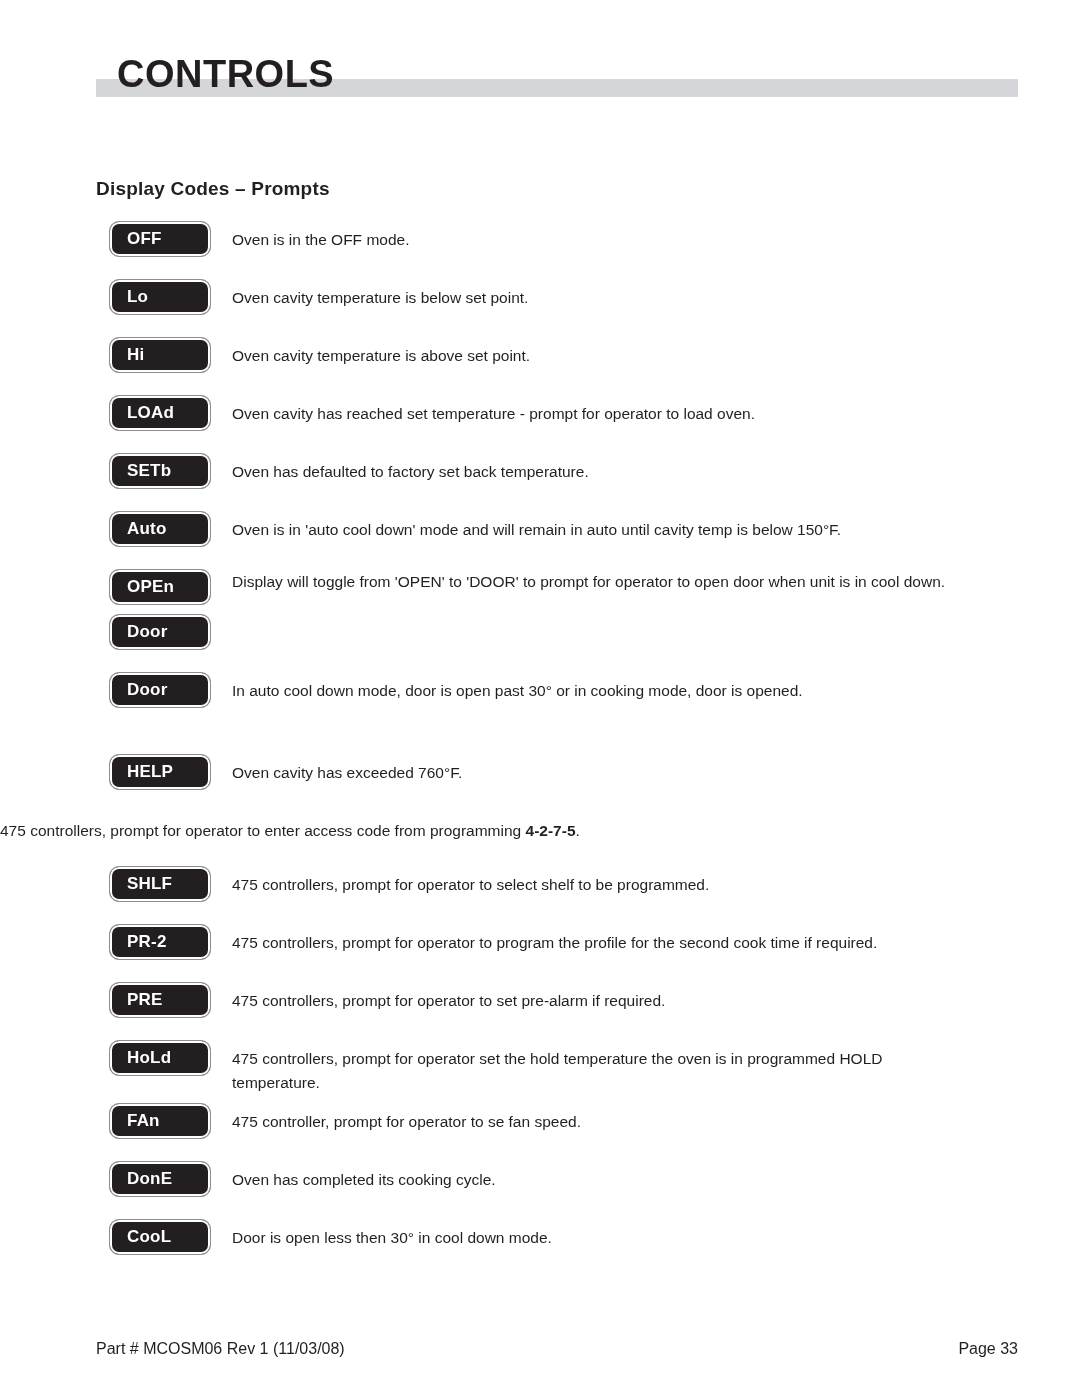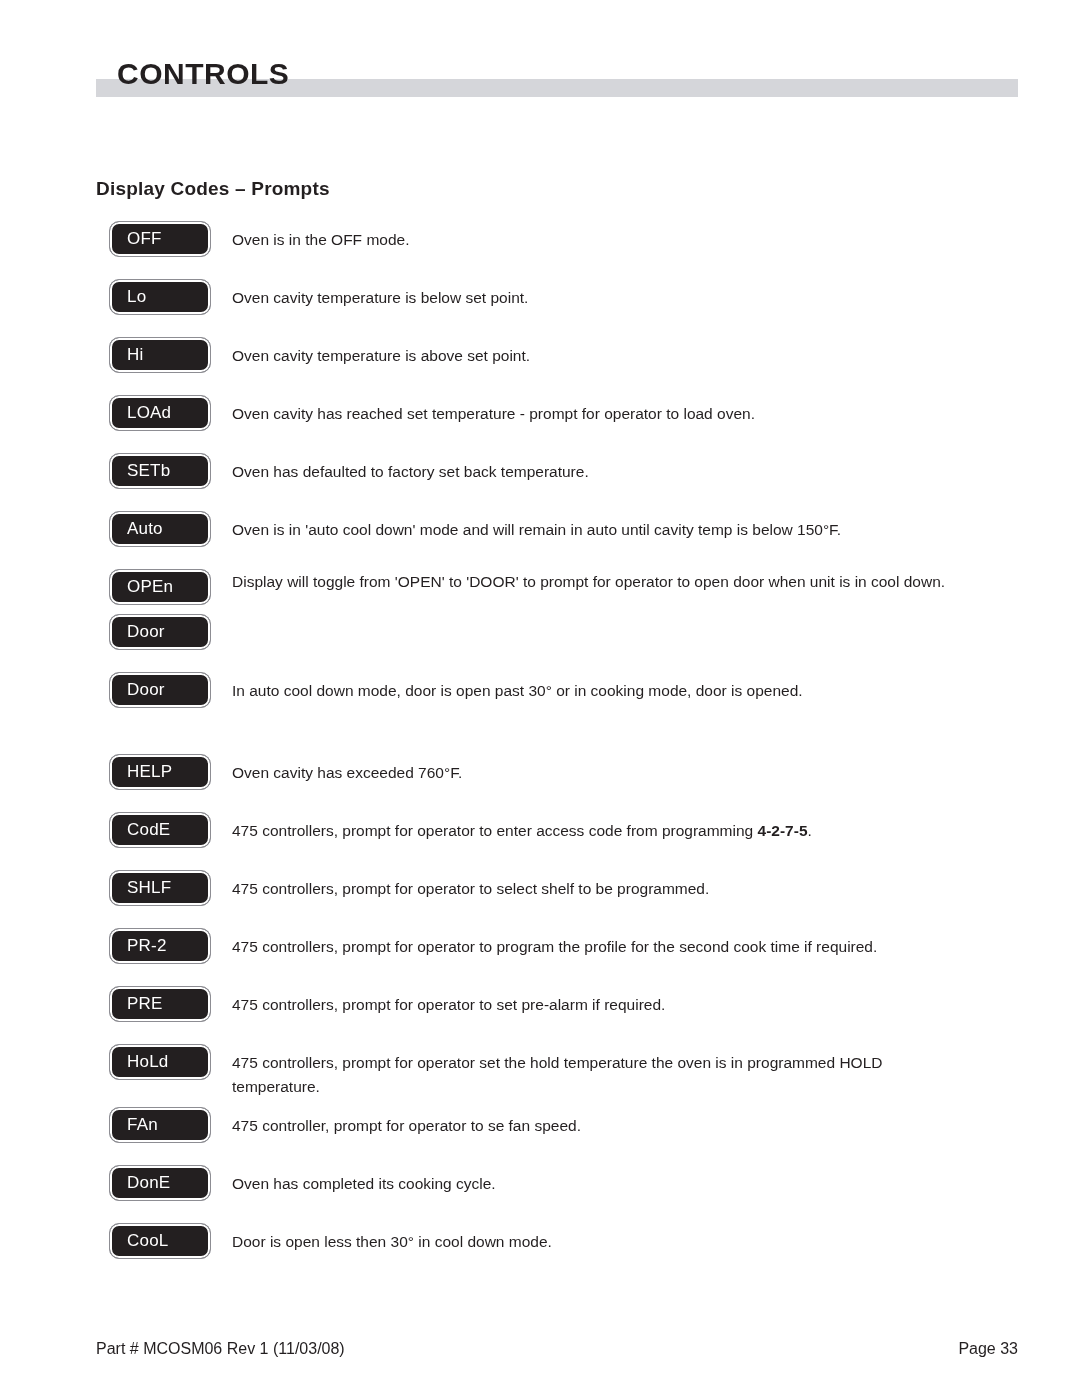--- a/index.html
+++ b/index.html
@@ -29,21 +29,21 @@
     left: 96px;
     top: 79px;
     width: 922px;
     height: 18px;
     background: #d5d6da;
   }
   .header-title {
     position: absolute;
     left: 117px;
     top: 55px;
-    font-size: 30px;
+    font-size: 38px;
     font-weight: bold;
     letter-spacing: 0.5px;
     color: #231f20;
     line-height: 38px;
     white-space: nowrap;
   }
 
   
   .section-title {
     position: absolute;
@@ -81,21 +81,21 @@
   .badge {
     width: 100px;
     height: 34px;
     box-sizing: border-box;
     background: #231f20;
     border: 2px solid #ffffff;
     outline: 1.5px solid #8d8d93;
     border-radius: 9px;
     color: #ffffff;
     font-size: 17px;
-    font-weight: normal;
+    font-weight: bold;
     display: flex;
     align-items: center;
     justify-content: flex-start;
     padding-left: 15px;
     box-sizing: border-box;
     letter-spacing: 0.2px;
     box-shadow: 0 0 0 0.5px #5c5c62;
   }
 
   .desc-col {
@@ -227,23 +227,20 @@
 
   <div class="code-row">
     <div class="badge-col">
       <div class="badge">HELP</div>
     </div>
     <div class="desc-col">Oven cavity has exceeded 760°F.</div>
   </div>
   <div class="row-gap"></div>
 
   <div class="code-row">
-    <div class="badge-col">
-      <div class="badge">CodE</div>
-    </div>
     <div class="desc-col"><span>475 controllers, prompt for operator to enter access code from programming </span><b>4-2-7-5</b><span>.</span></div>
   </div>
   <div class="row-gap"></div>
 
   <div class="code-row">
     <div class="badge-col">
       <div class="badge">SHLF</div>
     </div>
     <div class="desc-col">475 controllers, prompt for operator to select shelf to be programmed.</div>
   </div>

